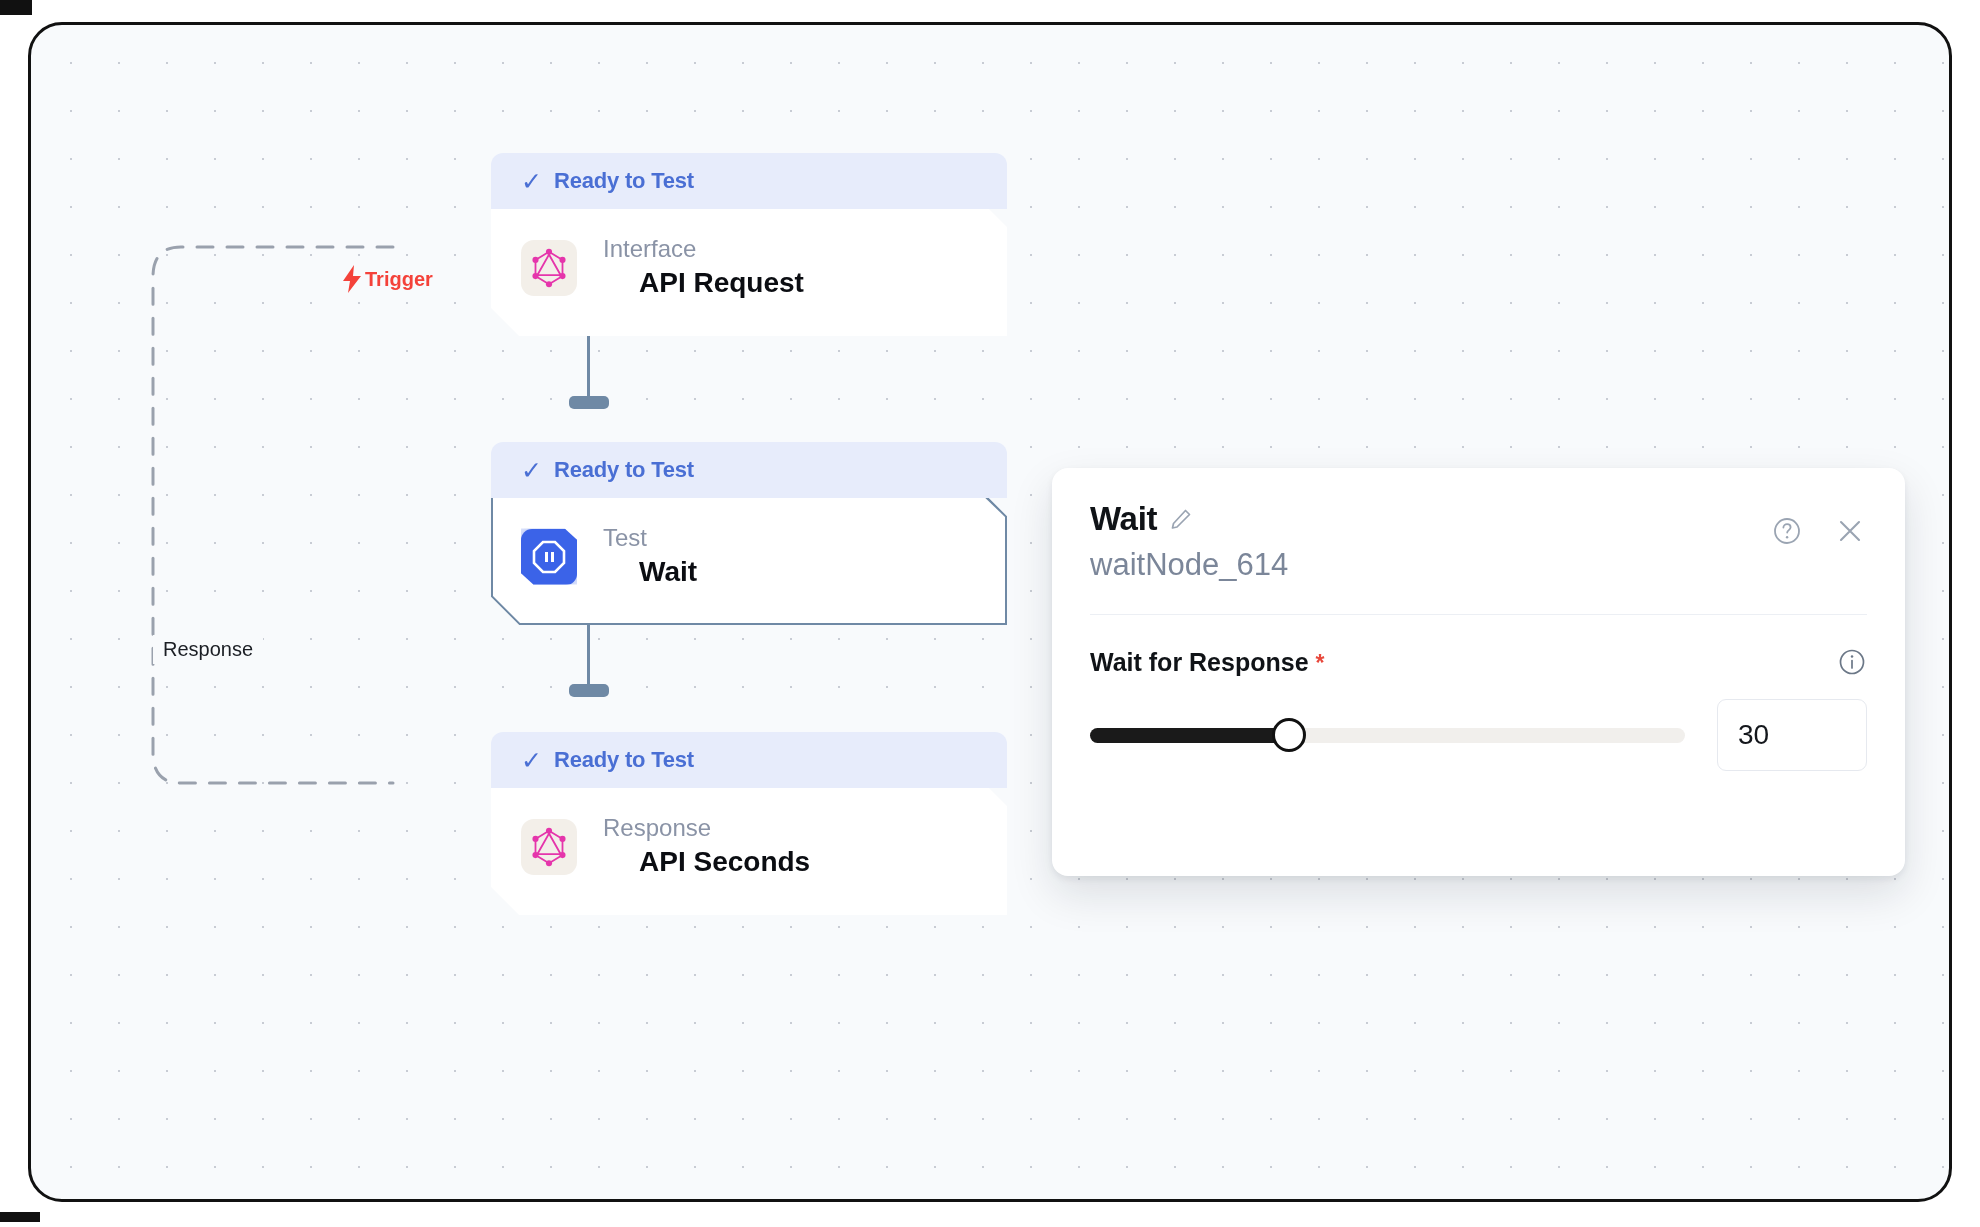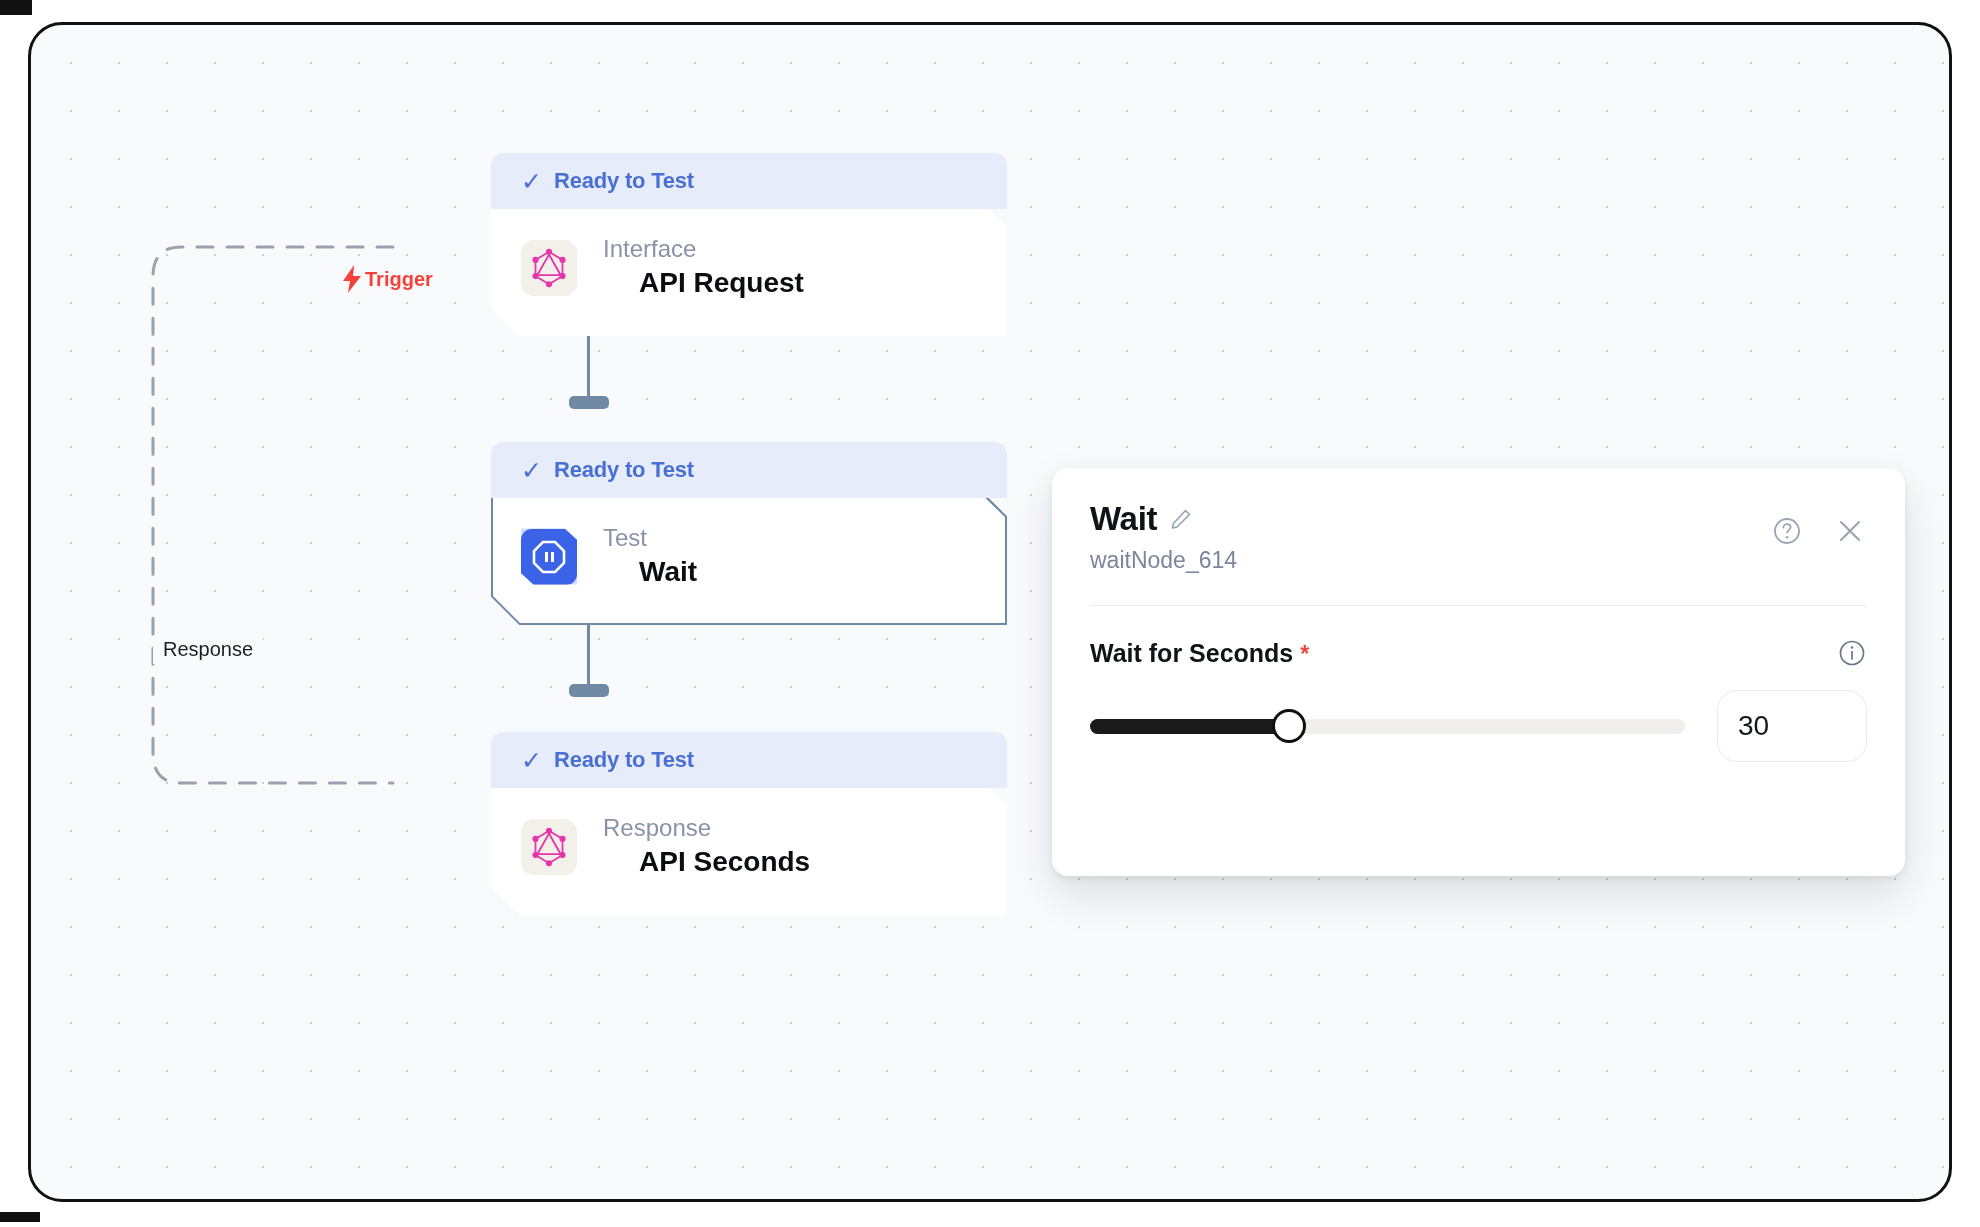--- a/index.html
+++ b/index.html
@@ -149,21 +149,21 @@
     width: 853px; height: 408px;
     background: #ffffff;
     border-radius: 16px;
     box-shadow: 0 3px 7px rgba(16,24,40,.07), 0 18px 44px rgba(16,24,40,.12);
     padding: 32px 38px 0 38px;
   }
   #panel-head { display: flex; align-items: flex-start; justify-content: space-between; }
   #panel-title-wrap { display: flex; flex-direction: column; gap: 9px; }
   #panel-title-row { display: flex; align-items: center; gap: 12px; }
   #panel-title { font-size: 33px; font-weight: bold; color: #101317; letter-spacing: -.3px; }
-  #panel-subtitle { font-size: 23px; color: #7b8699; }
+  #panel-subtitle { font-size: 31px; color: #7b8699; }
   #panel-actions { display: flex; align-items: center; gap: 30px; padding-top: 14px; }
 
   .icon-btn { cursor: pointer; display:flex; align-items:center; justify-content:center; }
 
   #panel-divider {
     margin-top: 31px;
     height: 1px; background: #eceff4;
   }
 
   #field-row {
@@ -197,21 +197,21 @@
   #slider-thumb {
     position: absolute; left: 33.5%;
     width: 34px; height: 34px; margin-left: -17px;
     background: #ffffff;
     border: 3px solid #111111;
     border-radius: 50%;
   }
   #value-box {
     width: 150px; height: 72px;
     border: 1.6px solid #e6e9ef;
-    border-radius: 20px;
+    border-radius: 9px;
     display: flex; align-items: center;
     padding-left: 20px;
     font-size: 28px; color: #14171c;
     background: #ffffff;
   }
 </style>
 </head>
 <body>
 
 <div id="root">
@@ -357,21 +357,21 @@
               <path d="M8 8 L26 26 M26 8 L8 26"></path>
             </svg>
           </span>
         </div>
       </div>
 
       <div id="panel-divider"></div>
 
       <div id="field-row">
         <div id="field-label">
-          <span>Wait for Seconds</span>
+          <span>Wait for Response</span>
           <span id="field-required">*</span>
         </div>
         <span class="icon-btn">
           <svg width="30" height="30" viewBox="0 0 30 30" fill="none" stroke="#6b7787" stroke-width="1.7">
             <circle cx="15" cy="15" r="11.5"></circle>
             <path d="M15 13.5 L15 21" stroke-linecap="round"></path>
             <circle cx="15" cy="9.4" r="1.25" fill="#6b7787" stroke="none"></circle>
           </svg>
         </span>
       </div>

